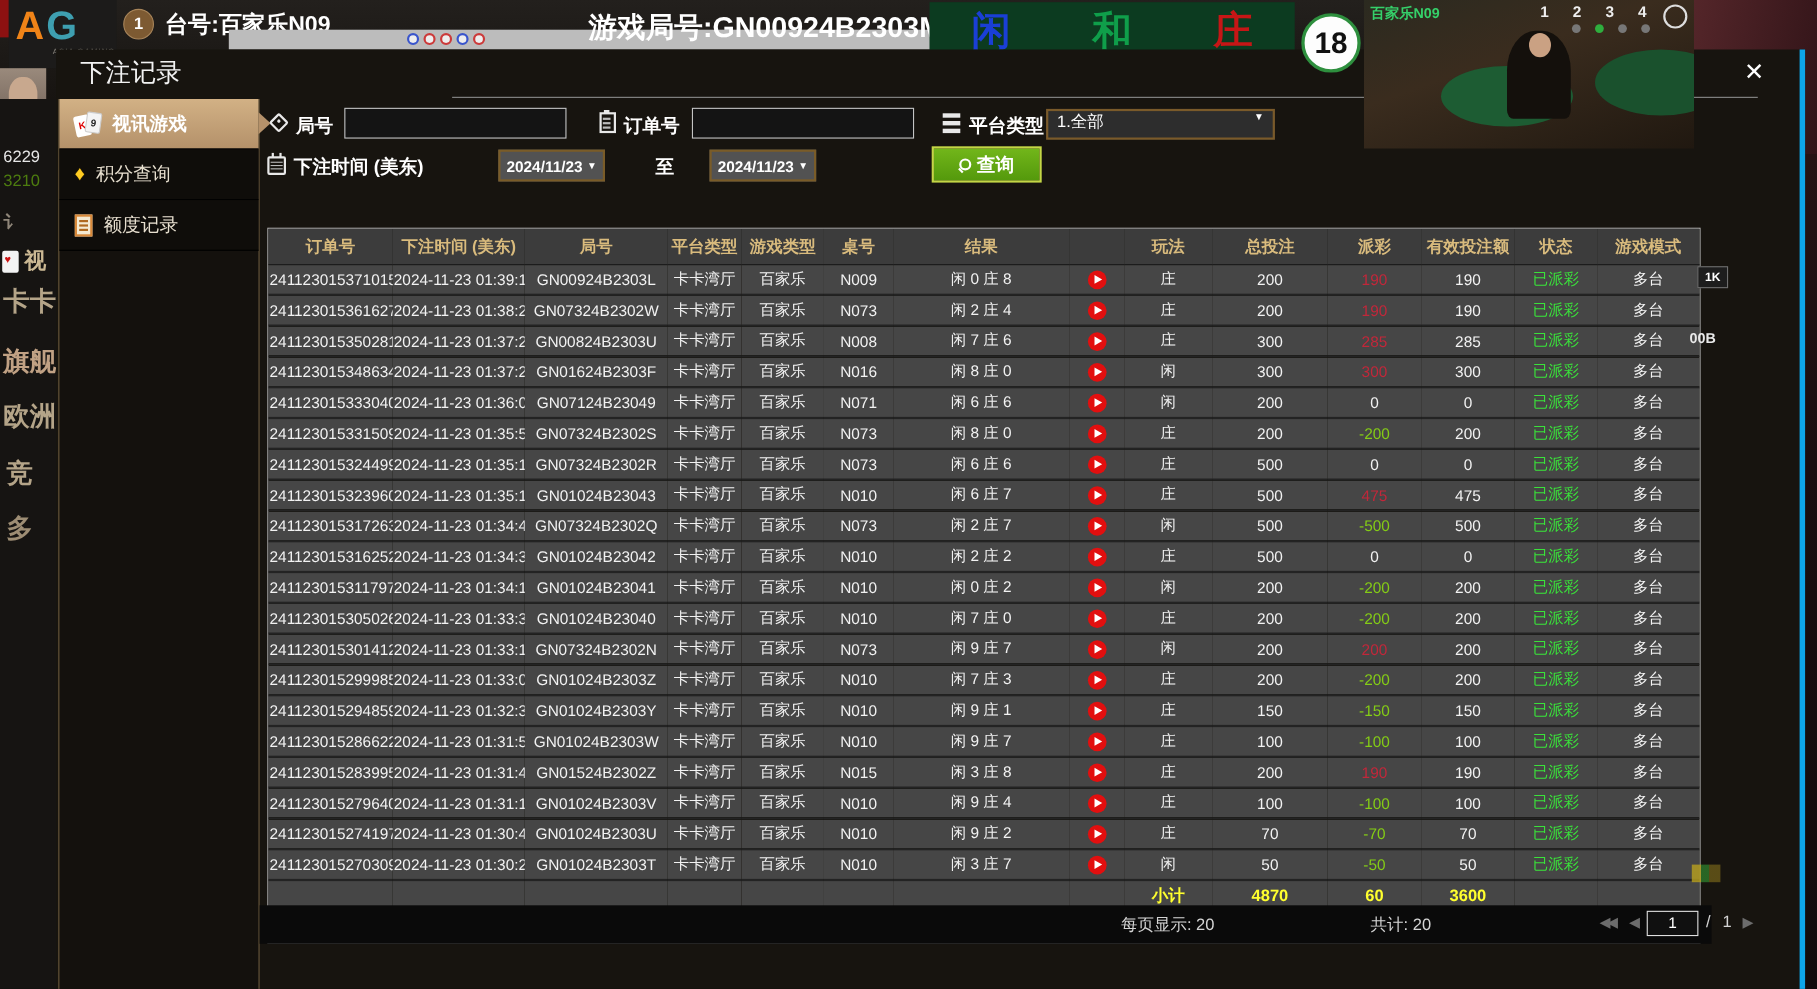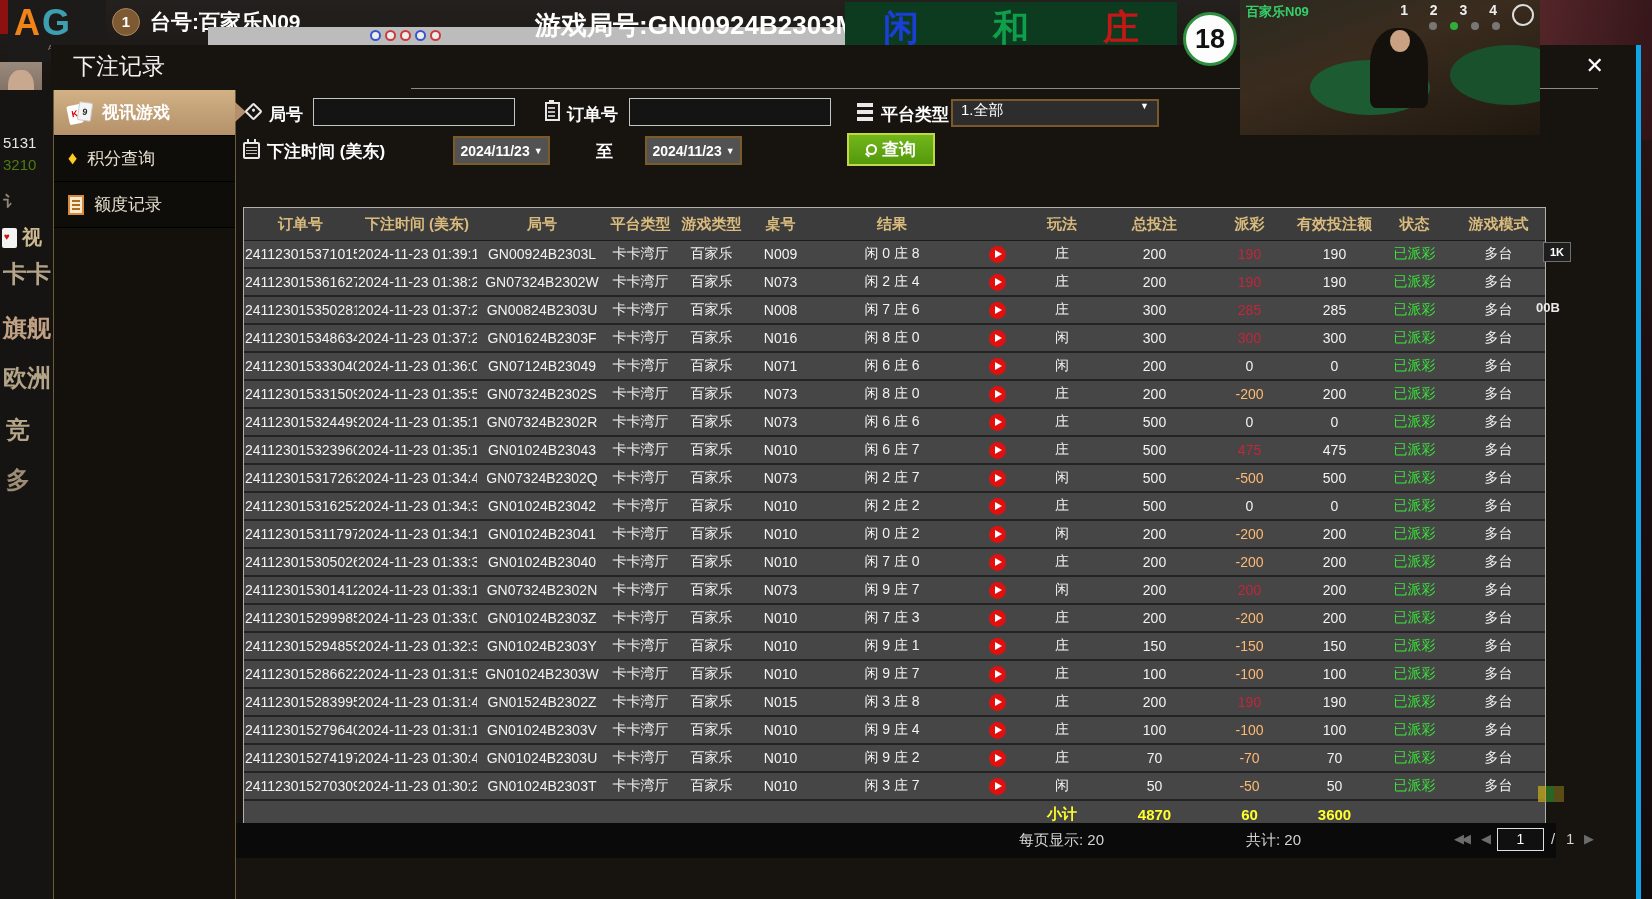--- a/index.html
+++ b/index.html
@@ -89,33 +89,33 @@
   .ic-srv{position:absolute;width:16px;height:18px;}
   .ic-srv::before{content:"";position:absolute;left:0;top:0;width:16px;height:4px;background:#e8e8e8;box-shadow:0 7px 0 #e8e8e8,0 14px 0 #e8e8e8;}
   .ic-cal{position:absolute;width:17px;height:17px;border:2px solid #e8e8e8;border-radius:2px;box-sizing:border-box;}
   .ic-cal::before{content:"";position:absolute;left:2px;top:-5px;width:2px;height:4px;background:#e8e8e8;box-shadow:7px 0 0 #e8e8e8;}
   .ic-cal::after{content:"";position:absolute;left:1px;top:3px;width:11px;height:1px;background:#bbb;box-shadow:0 3px 0 #bbb,0 6px 0 #bbb;}
   .f-select{position:absolute;height:28px;background:#2d2d2d;border:2px solid #7a5a2a;box-sizing:border-box;color:#fff;
     font-size:15px;display:flex;justify-content:space-between;padding:0 8px;cursor:pointer;}
   .f-date{position:absolute;height:29px;width:97px;background:#525252;border:2px solid #7a5c28;box-sizing:border-box;color:#fff;
     font-size:14px;font-weight:bold;display:flex;align-items:center;justify-content:center;gap:4px;cursor:pointer;}
   .caret{font-size:9px;color:#fff;}
-  .btn-search{position:absolute;left:796px;top:88px;width:88px;height:33px;background:linear-gradient(#72b61a,#54990c);
+  .btn-search{position:absolute;left:796px;top:88px;width:100px;height:33px;background:linear-gradient(#72b61a,#54990c);
     border:2px solid #c3d645;box-sizing:border-box;color:#fff;font-size:17px;font-weight:bold;display:flex;align-items:center;
     justify-content:center;gap:5px;cursor:pointer;}
   .ic-mag{position:relative;width:11px;height:11px;border:2px solid #fff;border-radius:50%;box-sizing:border-box;}
   .ic-mag::after{content:"";position:absolute;left:-3px;top:8px;width:5px;height:2px;background:#fff;transform:rotate(45deg);}
   
   .btable{position:absolute;left:192px;top:162px;width:1301px;border:1px solid #b0b0b0;}
   table{border-collapse:collapse;table-layout:fixed;width:1301px;}
   th{height:30px;background:#3c3c3c;color:#d9bb7d;font-size:15px;font-weight:bold;border-bottom:1px solid #1c1c1c;}
   td{height:24px;background:#464646;color:#f2f2f2;font-size:14px;text-align:center;border-bottom:2px solid #232323;
     overflow:hidden;white-space:nowrap;}
   tr.sumrow td{border-top:1px solid #9a9a9a;border-bottom:1px solid #9a9a9a;color:#ffff2e;font-weight:bold;font-size:15px;height:25px;}
-  td.pos{color:#c2273a;} td.neg{color:#fdba74;} td.zero{color:#f2f2f2;}
+  td.pos{color:#c2273a;} td.neg{color:#84cc16;} td.zero{color:#f2f2f2;}
   td.status{color:#3ae23a;}
   .play-btn{width:17px;height:17px;border-radius:50%;background:#e20f0f;margin:0 auto;cursor:pointer;position:relative;}
   .play-btn::after{content:"";position:absolute;left:6px;top:4px;border-left:7px solid #fff;border-top:4.5px solid transparent;
     border-bottom:4.5px solid transparent;}
   
   .m-footer{position:absolute;left:185px;top:778px;width:1320px;height:35px;background:#0a0a0a;color:#d4d4d4;font-size:15px;}
   .pp{position:absolute;left:783px;top:8px;} .tc{position:absolute;left:1010px;top:8px;}
   .pg-first{position:absolute;left:1218px;top:8px;color:#6c6c6c;font-size:13px;letter-spacing:-3px;cursor:pointer;}
   .pg-prev{position:absolute;left:1245px;top:8px;color:#6c6c6c;font-size:13px;cursor:pointer;}
   .pg-box{position:absolute;left:1261px;top:5px;width:45px;height:21px;border:1px solid #e0e0e0;background:#101010;color:#fff;
@@ -152,21 +152,21 @@
       <span class="bp0">闲</span>
       <span class="bp1">和</span>
       <span class="bp2">庄</span>
     </div>
   </div>
   <div class="ball18">18</div>
 
   <div class="left-strip">
     <div class="mini-card"></div>
     <div>
-        <div class="lm-item lm0">5131</div>
+        <div class="lm-item lm0">6229</div>
         <div class="lm-item lm1">3210</div>
         <div class="lm-item lm2">讠</div>
         <div class="lm-item lm3">视</div>
         <div class="lm-item lm4">卡卡</div>
         <div class="lm-item lm5">旗舰</div>
         <div class="lm-item lm6">欧洲</div>
         <div class="lm-item lm7">竞</div>
         <div class="lm-item lm8">多</div>
       </div>
   </div>

